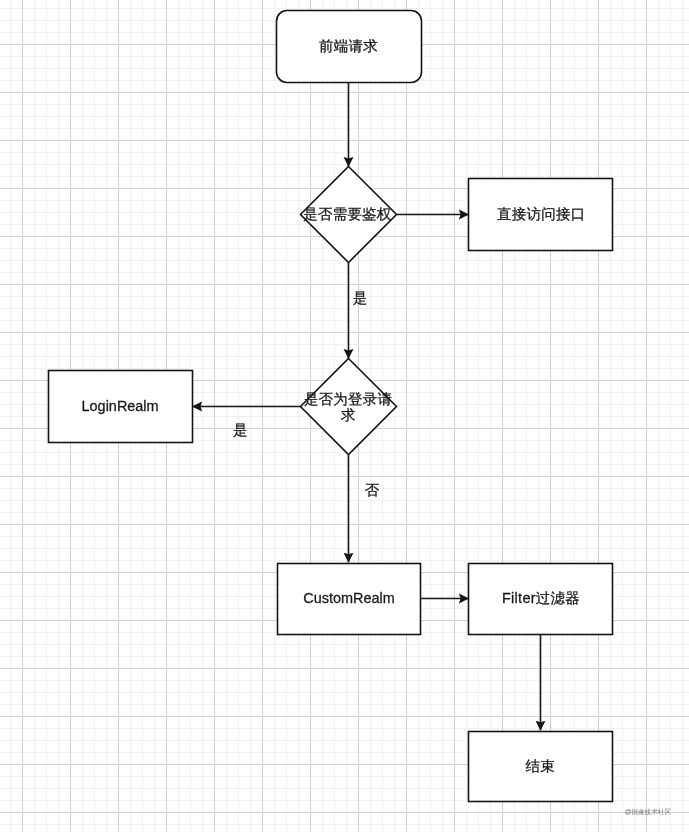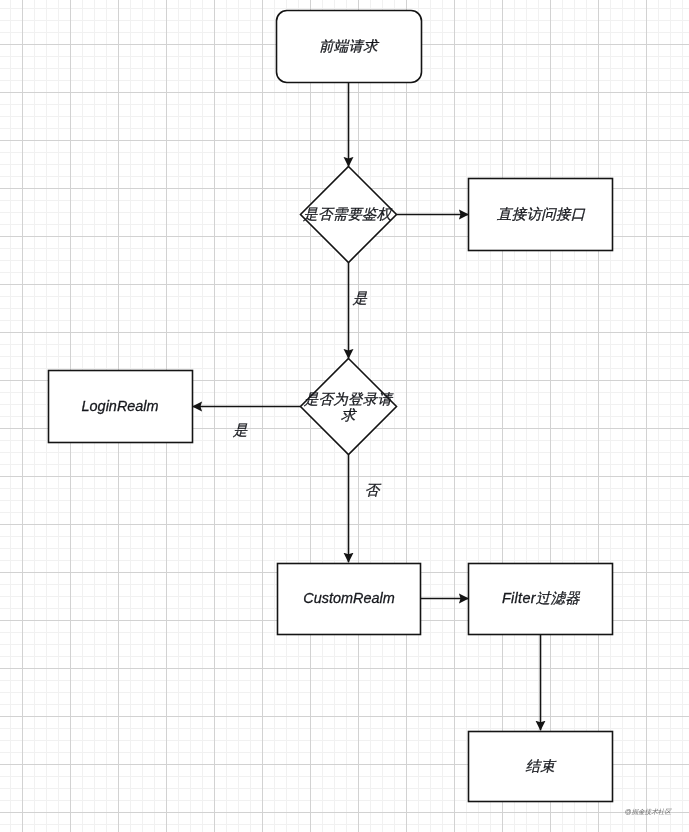--- a/index.html
+++ b/index.html
@@ -3,21 +3,21 @@
 <meta charset="utf-8">
 <title>Flowchart</title>
 <style>
   html, body { margin:0; padding:0; }
   body {
     width: 689px; height: 832px;
     background: #ffffff;
     font-family: "Liberation Sans", sans-serif;
     overflow: hidden;
   }
-  #canvas { position: relative; width: 689px; height: 832px; transform: translateZ(0); font-style: italic; }
+  #canvas { position: relative; width: 689px; height: 832px; transform: translateZ(0); }
   #grid {
     position:absolute; inset:0;
     background-image:
       linear-gradient(to right, #d2d2d2 1px, transparent 1px),
       linear-gradient(to bottom, #d2d2d2 1px, transparent 1px),
       linear-gradient(to right, #f1f1f1 1px, transparent 1px),
       linear-gradient(to bottom, #f1f1f1 1px, transparent 1px);
     background-size: 48px 48px, 48px 48px, 12px 12px, 12px 12px;
     background-position: 22px 44px, 22px 44px, 22px 44px, 22px 44px;
   }

